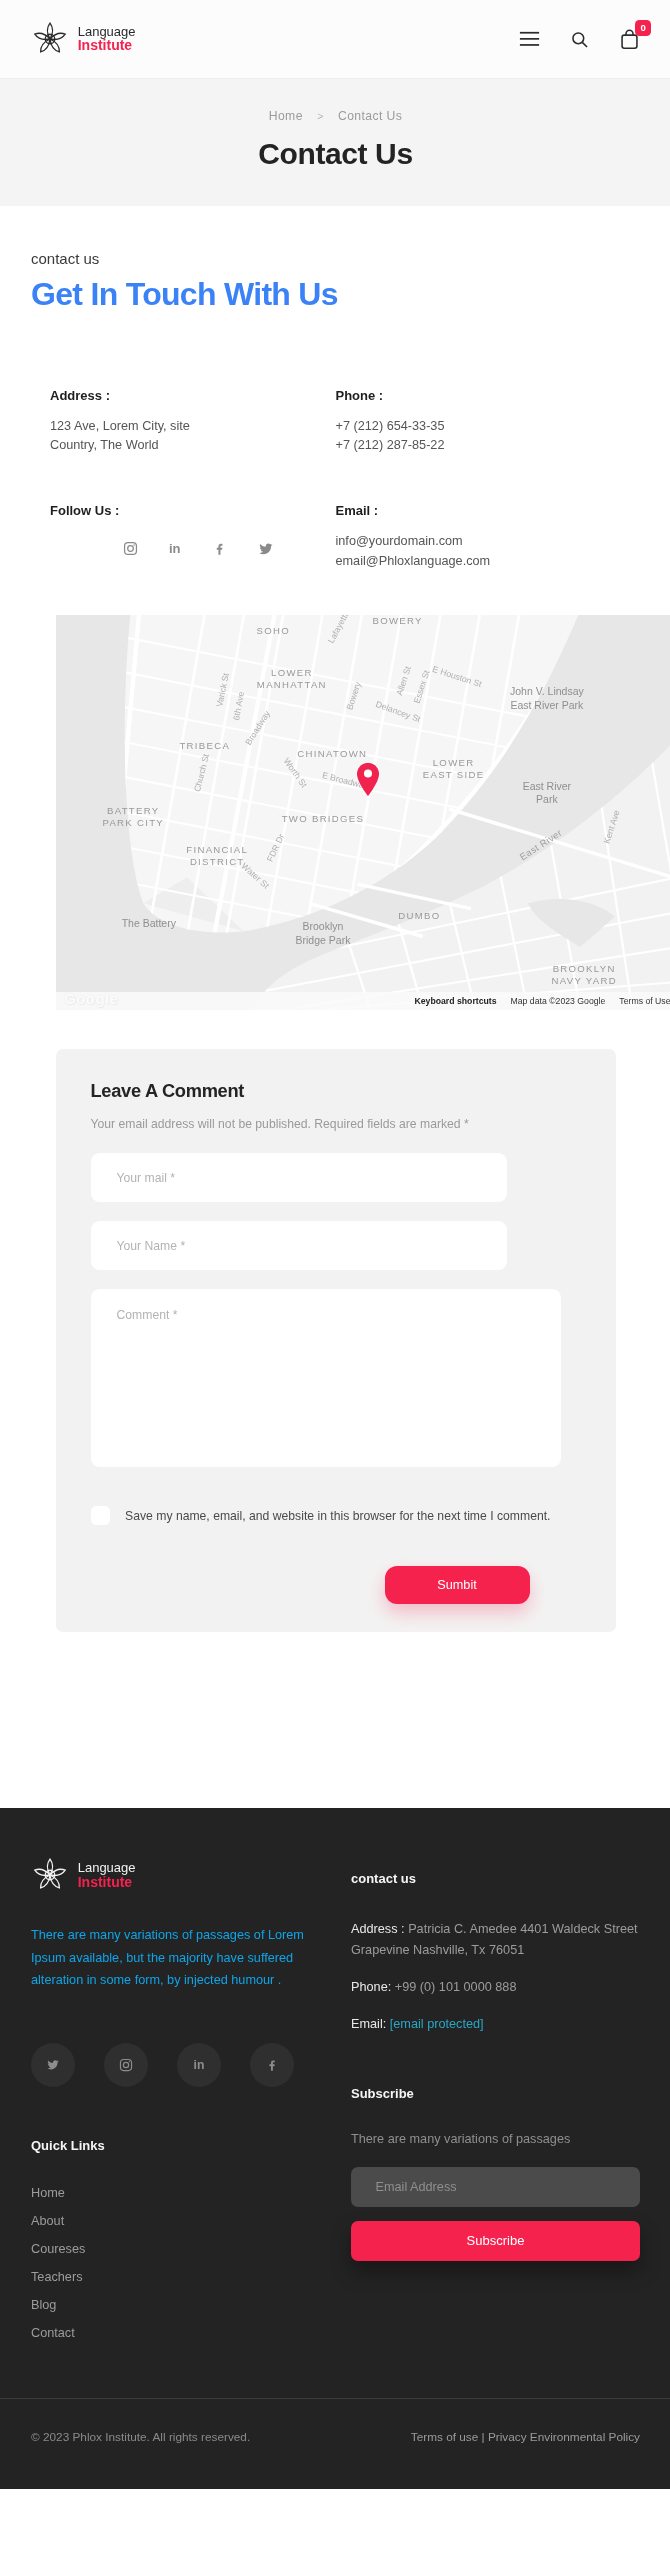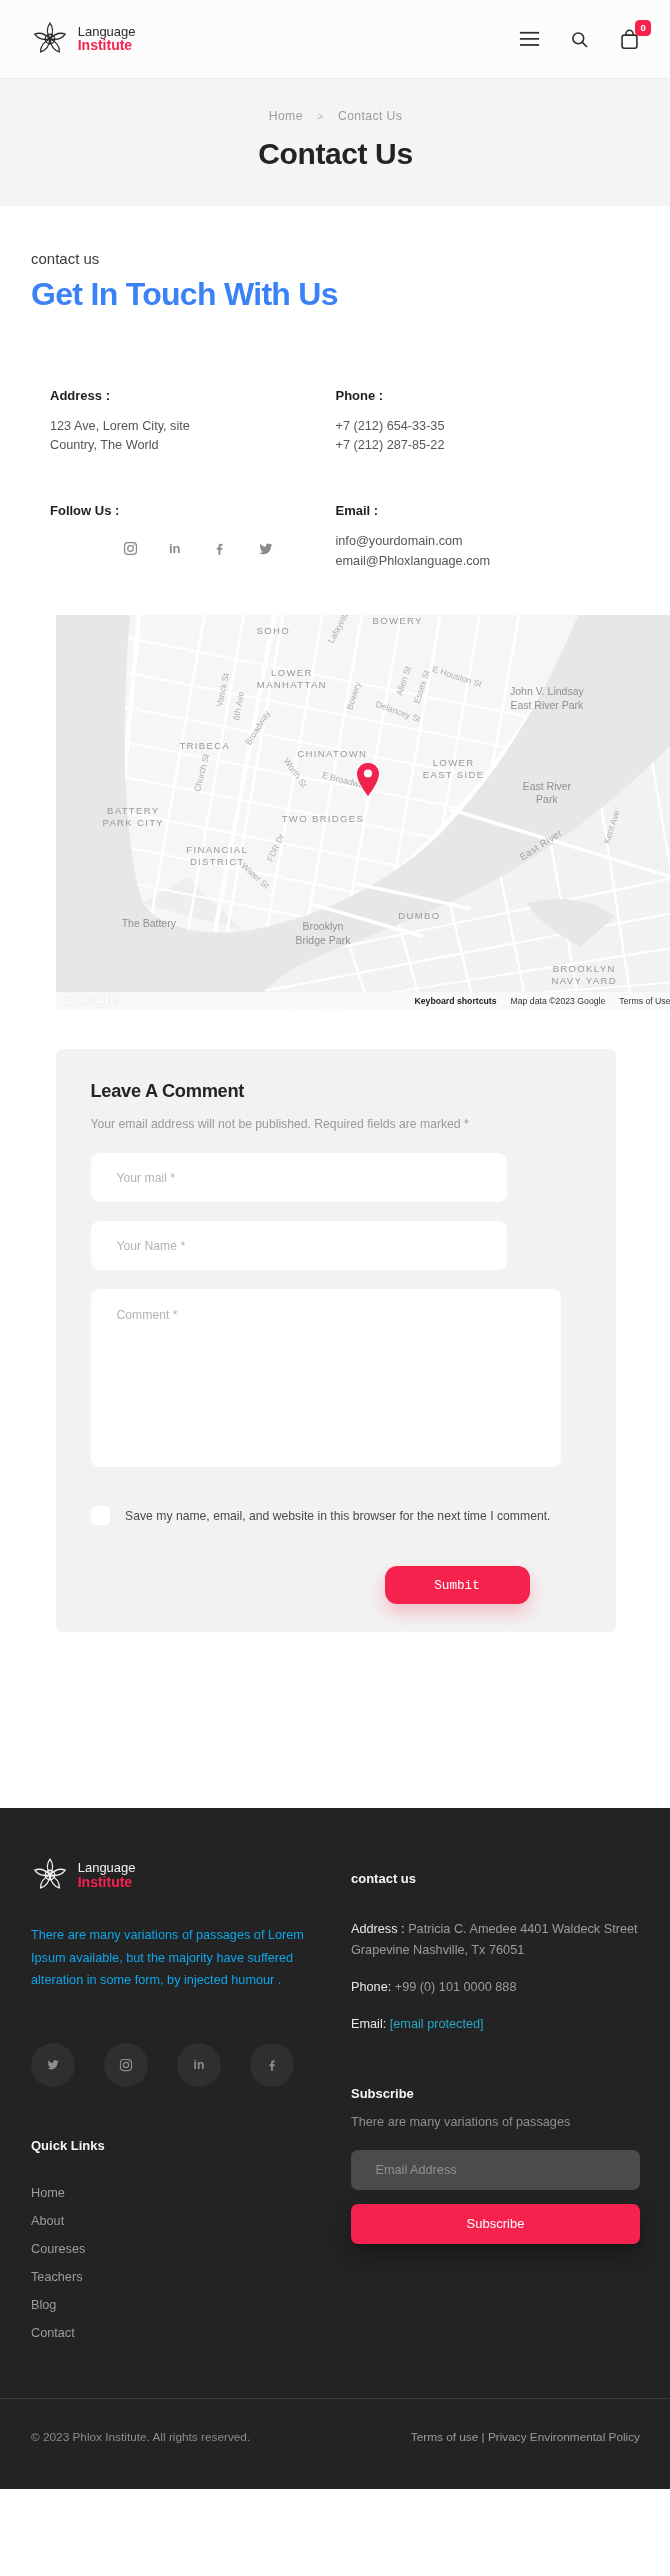--- a/index.html
+++ b/index.html
@@ -66,40 +66,40 @@
   .fld{display:block;width:85%;background:#fff;border:none;border-radius:8.7px;
     font-size:12.2px;color:#444;padding:0 26px;font-family:"Liberation Sans",sans-serif;}
   .fld::placeholder{color:#b3b3b3;}
   .fld.txt{height:49px;margin-top:19px;}
   .fld.area-fld{height:178px;margin-top:19px;padding-top:19px;resize:none;width:96%;}
   .save-row{margin-top:38px;font-size:12.2px;color:#4a4a4a;line-height:1.9;display:block;cursor:pointer;}
   .save-row input{appearance:none;-webkit-appearance:none;width:19px;height:19px;border-radius:5.2px;
     background:#fff;border:none;vertical-align:-4.4px;margin:0 12.2px 0 0;cursor:pointer;}
   .submit-btn{display:block;margin-top:38px;margin-left:294px;width:145px;height:38px;
     background:var(--accent);color:#fff;border:none;border-radius:12.2px;font-size:12.7px;
-    font-family:Liberation Mono, monospace;cursor:pointer;box-shadow:0 8.7px 17.5px rgba(245,34,78,.25);}
+    font-family:Liberation Sans, sans-serif;cursor:pointer;box-shadow:0 8.7px 17.5px rgba(245,34,78,.25);}
 
   
   .site-footer{background:#232323;margin-top:176px;color:#9c9c9c;}
   .footer-grid{display:grid;grid-template-columns:1fr 1fr;column-gap:31px;padding:0 31px;}
   .f-logo{display:flex;align-items:center;gap:8.7px;margin-top:48px;}
   .f-logo .l1{color:#f2f2f2;}
   .f-about{font-size:12.7px;line-height:1.75;margin-top:30px;max-width:288px;color:#0ea5e9;}
   .f-socials{display:flex;gap:29px;margin-top:52px;}
   .f-circle{width:44px;height:44px;border-radius:50%;background:#2f2f2f;display:flex;
     align-items:center;justify-content:center;color:#8d8d8d;cursor:pointer;}
   .f-title{font-size:13px;font-weight:700;color:#f5f5f5;margin:63px 0 0;}
   .f-title.row2{margin-top:51px;}
   .f-contact-line{font-size:12.7px;line-height:1.65;margin-top:33px;}
   .f-contact-line.tight{margin-top:15.7px;}
   .f-contact-line .lbl{color:#e9e9e9;}
   .f-contact-line .teal{color:#28a7c5;cursor:pointer;}
   .f-links{list-style:none;margin:26px 0 0;padding:0;}
   .f-links li{font-size:12.7px;color:#9c9c9c;line-height:28px;cursor:pointer;}
-  .f-sub-text{font-size:12.7px;color:#8f8f8f;margin-top:14px;}
+  .f-sub-text{font-size:12.7px;color:#8f8f8f;margin-top:31px;}
   .f-email{display:block;width:100%;height:40px;background:#4b4b4b;border:none;border-radius:7px;
     margin-top:21px;padding:0 24.5px;font-size:12.7px;color:#ddd;font-family:"Liberation Sans",sans-serif;}
   .f-email::placeholder{color:#8f8f8f;}
   .f-sub-btn{display:block;width:100%;height:40px;margin-top:14px;background:var(--accent);
     color:#fff;border:none;border-radius:7px;font-size:13px;cursor:pointer;
     font-family:"Liberation Sans",sans-serif;box-shadow:0 10.5px 19px rgba(0,0,0,.35);}
   .footer-bottom{border-top:0.9px solid #3a3a3a;margin-top:51px;padding:31px 31px 45px;
     display:flex;justify-content:space-between;font-size:11.8px;color:#8a8a8a;}
   .footer-bottom .right{color:#9a9a9a;cursor:pointer;}
 </style>

